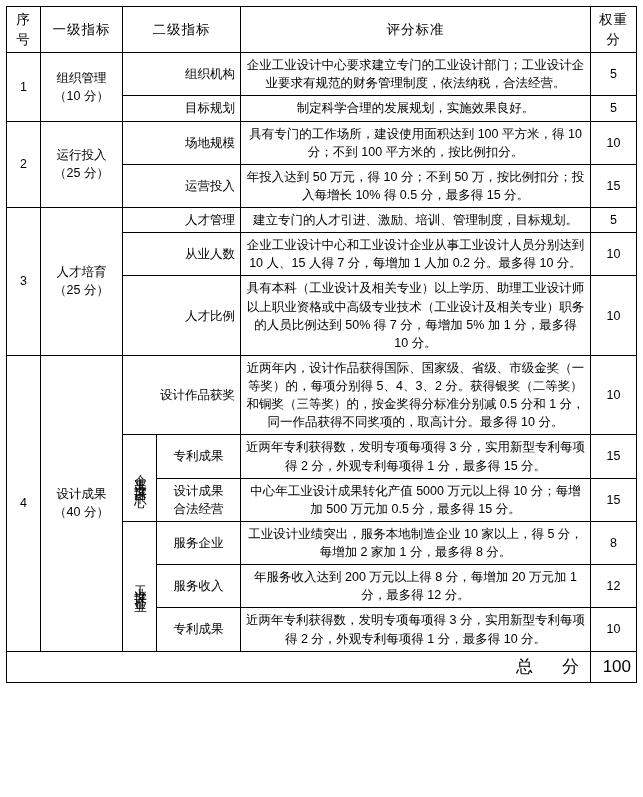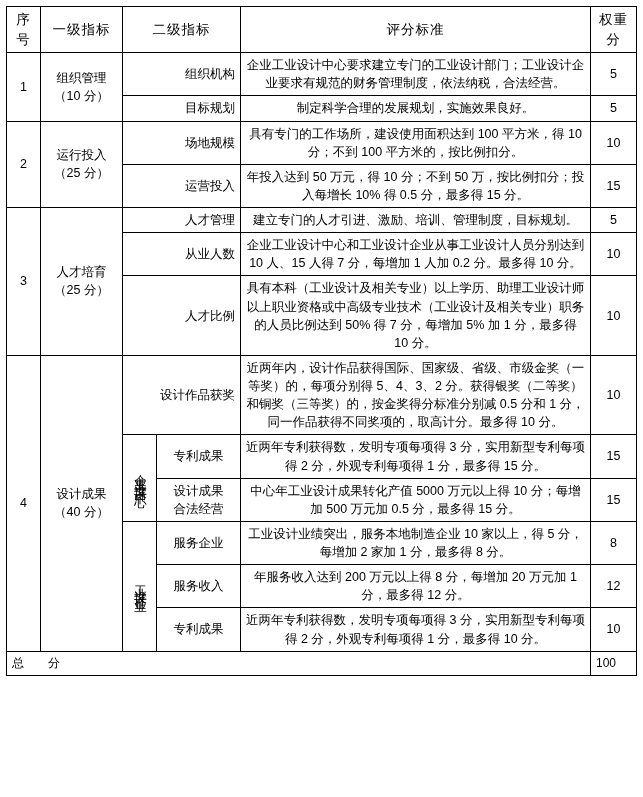--- a/index.html
+++ b/index.html
@@ -55,23 +55,23 @@
     text-orientation: upright;
     letter-spacing: 3px;
     display: inline-block;
     line-height: 1.1;
     white-space: nowrap;
   }
   .two-line {
     display: block;
   }
   .total-row td {
-    text-align: left;
+    text-align: right;
     letter-spacing: 6px;
-    font-size: 12px;
+    font-size: 17px;
     padding: 7px 2px;
   }
   .total-row td.c-w { letter-spacing: 0; }
 </style>
 </head>
 <body>
 
 <div class="sheet">
   <table class="scoring">
     <colgroup>

